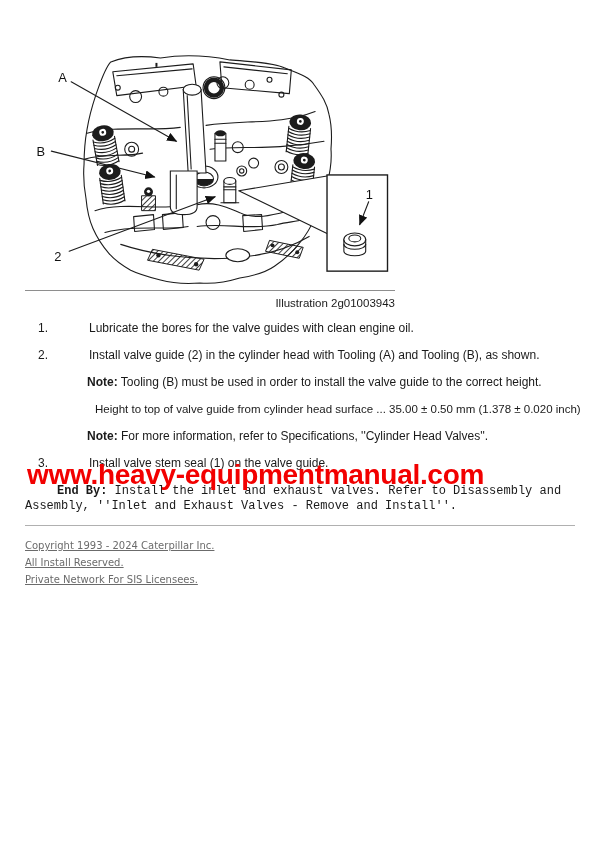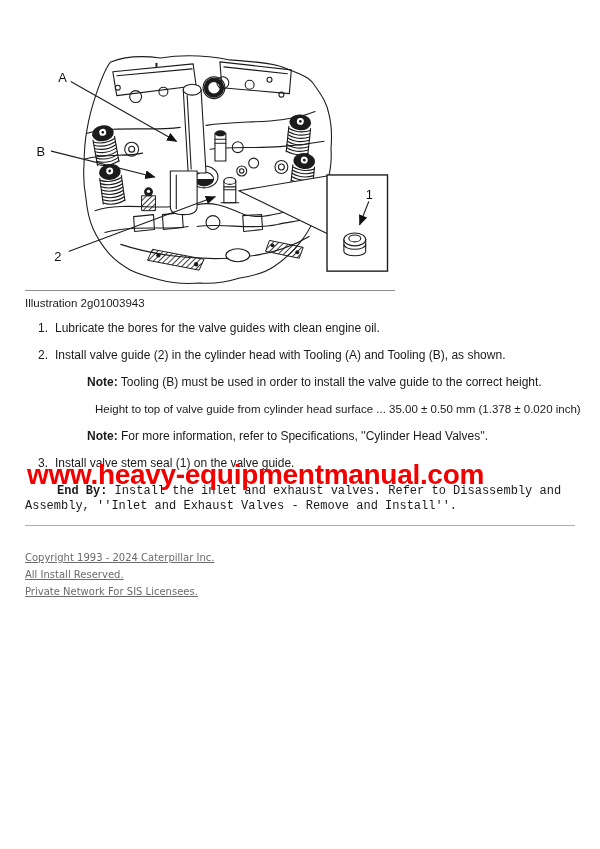--- a/index.html
+++ b/index.html
@@ -3,35 +3,35 @@
 <meta charset="utf-8">
 <style>
   html,body{margin:0;padding:0;}
   body{width:600px;height:849px;background:#ffffff;font-family:"Liberation Sans",sans-serif;color:#1a1a1a;position:relative;overflow:hidden;}
   #page{position:relative;width:600px;height:849px;}
 
   .figure-wrap{position:relative;margin:50px 0 0 20px;width:380px;height:238px;}
   .figure-wrap svg{display:block;}
 
   .caption{margin-left:25px;width:370px;border-top:1px solid #8e8e8e;margin-top:2px;padding-top:6px;
-           display:flex;justify-content:flex-start;font-size:11.5px;color:#1a1a1a;}
+           display:flex;justify-content:flex-end;font-size:11.5px;color:#1a1a1a;}
 
   .bodytext{margin:12px 25px 0 25px;font-size:12px;line-height:15px;}
   .step{display:flex;padding-left:13px;margin-top:12px;}
   .step .num{width:17px;flex:0 0 17px;}
-  .step .txt{flex:1;}
+  .step .txt{flex:1;margin-left:34px;}
   .indented{margin-left:30px;margin-top:12px;}
   .b{font-weight:bold;padding-left:32px;}
   .spec{white-space:nowrap;font-size:11.5px;padding-left:40px;}
   .endby{margin-top:13px;font-family:Liberation Mono, monospace;}
 
   .watermark{position:absolute;left:27px;top:409px;width:560px;font-size:28px;font-weight:bold;
              letter-spacing:-0.3px;color:#f20000;white-space:nowrap;z-index:5;}
 
-  .footer{margin:11px 25px 0 25px;border-top:1px solid #b0b0b0;padding-top:26px;
+  .footer{margin:11px 25px 0 25px;border-top:1px solid #b0b0b0;padding-top:14px;
           display:flex;justify-content:space-between;align-items:flex-start;
           font-family:"DejaVu Sans",sans-serif;font-size:10px;color:#6b6b6b;}
   .footer .links{display:flex;flex-direction:column;gap:6px;}
   .footer a{color:#6b6b6b;text-decoration:underline;cursor:pointer;}
   .footer .stamp{color:#6b6b6b;}
 
   svg .ln{stroke:#1c1c1c;stroke-width:1.1;fill:none;stroke-linecap:round;stroke-linejoin:round;}
   svg .fw{fill:#ffffff;}
   svg .fd{fill:#1c1c1c;stroke:none;}
   svg text{font-family:"Liberation Sans",sans-serif;font-size:13px;fill:#111;}

